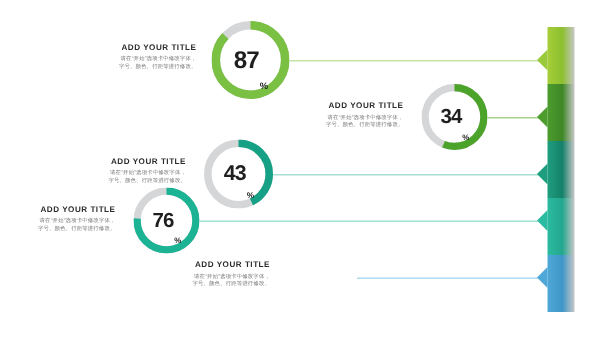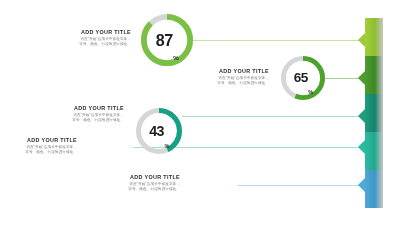--- a/index.html
+++ b/index.html
@@ -104,43 +104,53 @@
       <div class="title">ADD YOUR TITLE</div>
       <div class="desc">请在“开始”选项卡中修改字体，</div>
       <div class="desc">字号、颜色、行距等进行修改。</div>
     </div>
     <div class="donut" style="left: 281px; top: 56px; width: 44px; height: 44px;">
       <svg width="44" height="44" viewBox="0 0 44 44">
         <circle cx="22" cy="22" r="19.58" fill="none" stroke="#D4D6D8" stroke-width="4.84"></circle>
         <circle cx="22" cy="22" r="19.58" fill="none" stroke="#4CA32A" stroke-width="4.84" stroke-linecap="butt" stroke-dasharray="68.89387025616273 54.130898058413564" transform="rotate(-90 22 22)"></circle>
       </svg>
       <div class="val">
-        <span class="num" style="font-size: 13.64px;">65</span>
+        <span class="num" style="font-size: 13.64px;">34</span>
         <span class="pct" style="font-size: 5.28px;">%</span>
       </div>
     </div>
     <div class="textblock" style="left: 32px; top: 105px;">
       <div class="title">ADD YOUR TITLE</div>
       <div class="desc">请在“开始”选项卡中修改字体，</div>
       <div class="desc">字号、颜色、行距等进行修改。</div>
     </div>
-    <div class="donut" style="left: 136px; top: 108px; width: 46px; height: 46px; text-align: right;">
+    <div class="donut" style="left: 136px; top: 93px; width: 46px; height: 46px; text-align: right;">
       <svg width="46" height="46" viewBox="0 0 46 46">
         <circle cx="23" cy="23" r="20.47" fill="none" stroke="#D4D6D8" stroke-width="5.06"></circle>
         <circle cx="23" cy="23" r="20.47" fill="none" stroke="#16A085" stroke-width="5.06" stroke-linecap="butt" stroke-dasharray="55.305225392325426 73.31157784564068" transform="rotate(-90 23 23)"></circle>
       </svg>
       <div class="val">
         <span class="num" style="font-size: 14.26px;">43</span>
         <span class="pct" style="font-size: 5.52px;">%</span>
       </div>
     </div>
     <div class="textblock" style="left: -15px; top: 137px;">
       <div class="title">ADD YOUR TITLE</div>
       <div class="desc">请在“开始”选项卡中修改字体，</div>
       <div class="desc">字号、颜色、行距等进行修改。</div>
+    </div>
+    <div class="donut" style="left: 89px; top: 125px; width: 44px; height: 44px;">
+      <svg width="44" height="44" viewBox="0 0 44 44">
+        <circle cx="22" cy="22" r="19.58" fill="none" stroke="#D4D6D8" stroke-width="4.84"></circle>
+        <circle cx="22" cy="22" r="19.58" fill="none" stroke="#1BB394" stroke-width="4.84" stroke-linecap="butt" stroke-dasharray="93.49882391907799 29.5259443954983" transform="rotate(-90 22 22)"></circle>
+      </svg>
+      <div class="val">
+        <span class="num" style="font-size: 13.64px;">76</span>
+        <span class="pct" style="font-size: 5.28px;">%</span>
+      </div>
     </div>
     <div class="textblock" style="left: 88px; top: 174px;">
       <div class="title">ADD YOUR TITLE</div>
       <div class="desc">请在“开始”选项卡中修改字体，</div>
       <div class="desc">字号、颜色、行距等进行修改。</div>
     </div>
     <div id="bar">
       <div class="seg" style="top: 0px; height: 38px; background: linear-gradient(90deg, rgb(166, 206, 57) 0%, rgb(140, 191, 47) 55%, rgba(0, 0, 0, 0.22) 100%);"></div>
       <div class="seg" style="top: 38px; height: 38px; background: linear-gradient(90deg, rgb(76, 156, 46) 0%, rgb(62, 135, 38) 55%, rgba(0, 0, 0, 0.22) 100%);"></div>
       <div class="seg" style="top: 76px; height: 38px; background: linear-gradient(90deg, rgb(30, 158, 126) 0%, rgb(21, 128, 106) 55%, rgba(0, 0, 0, 0.22) 100%);"></div>

